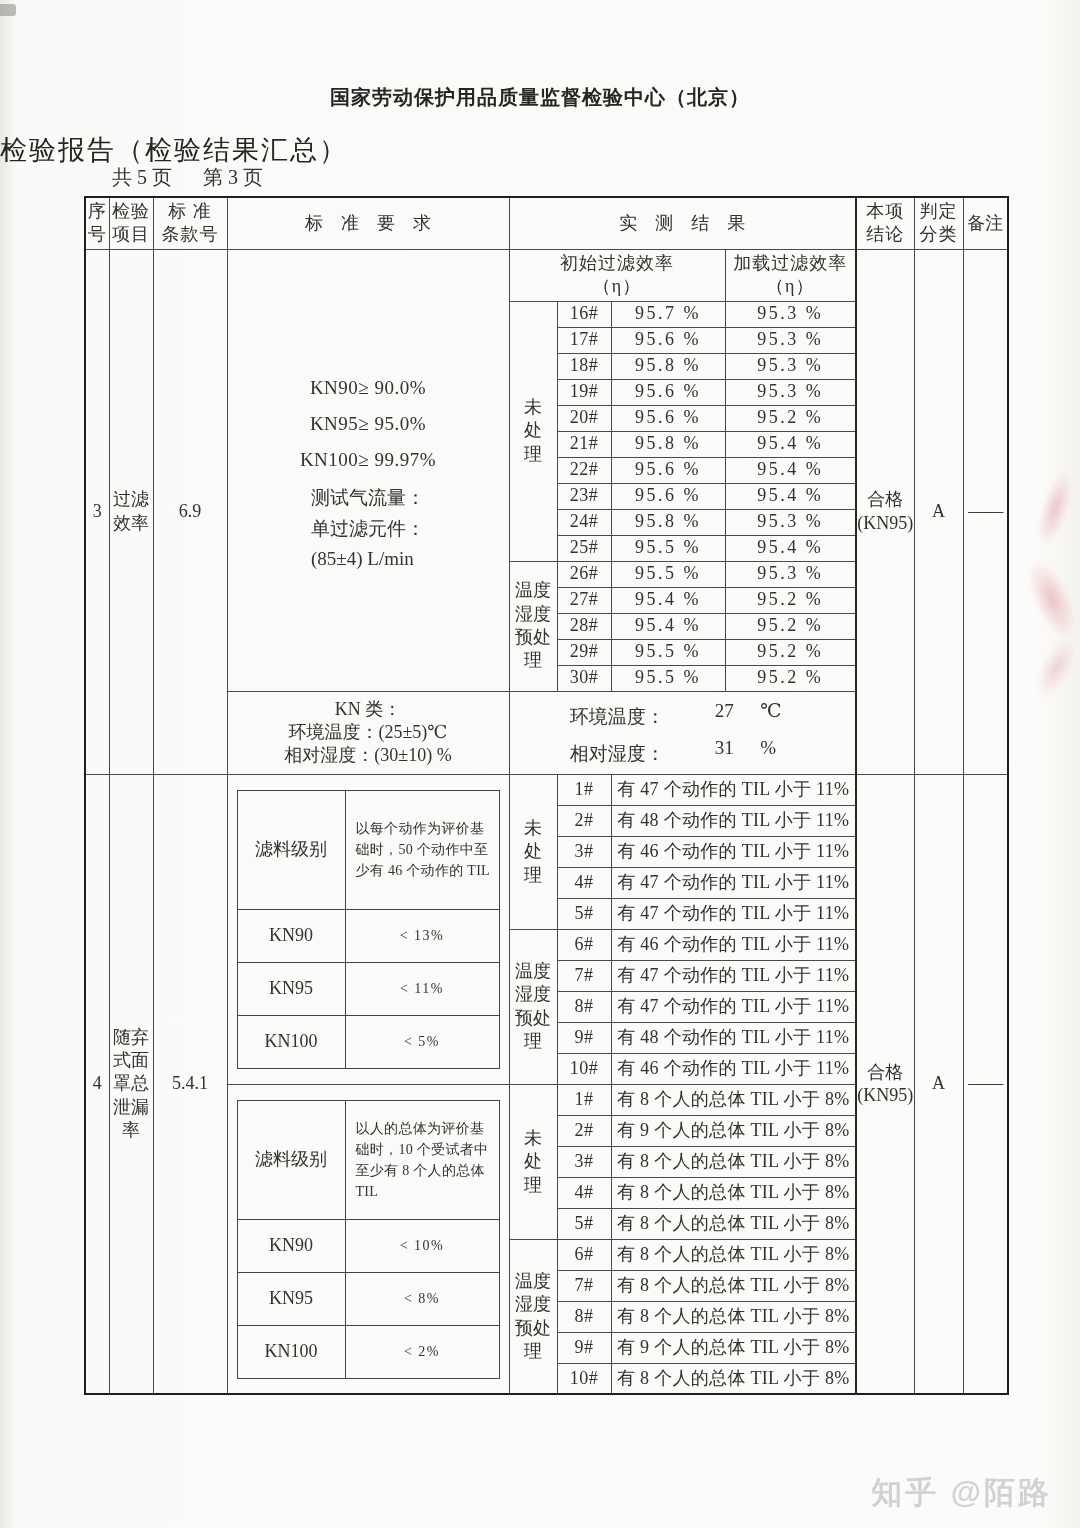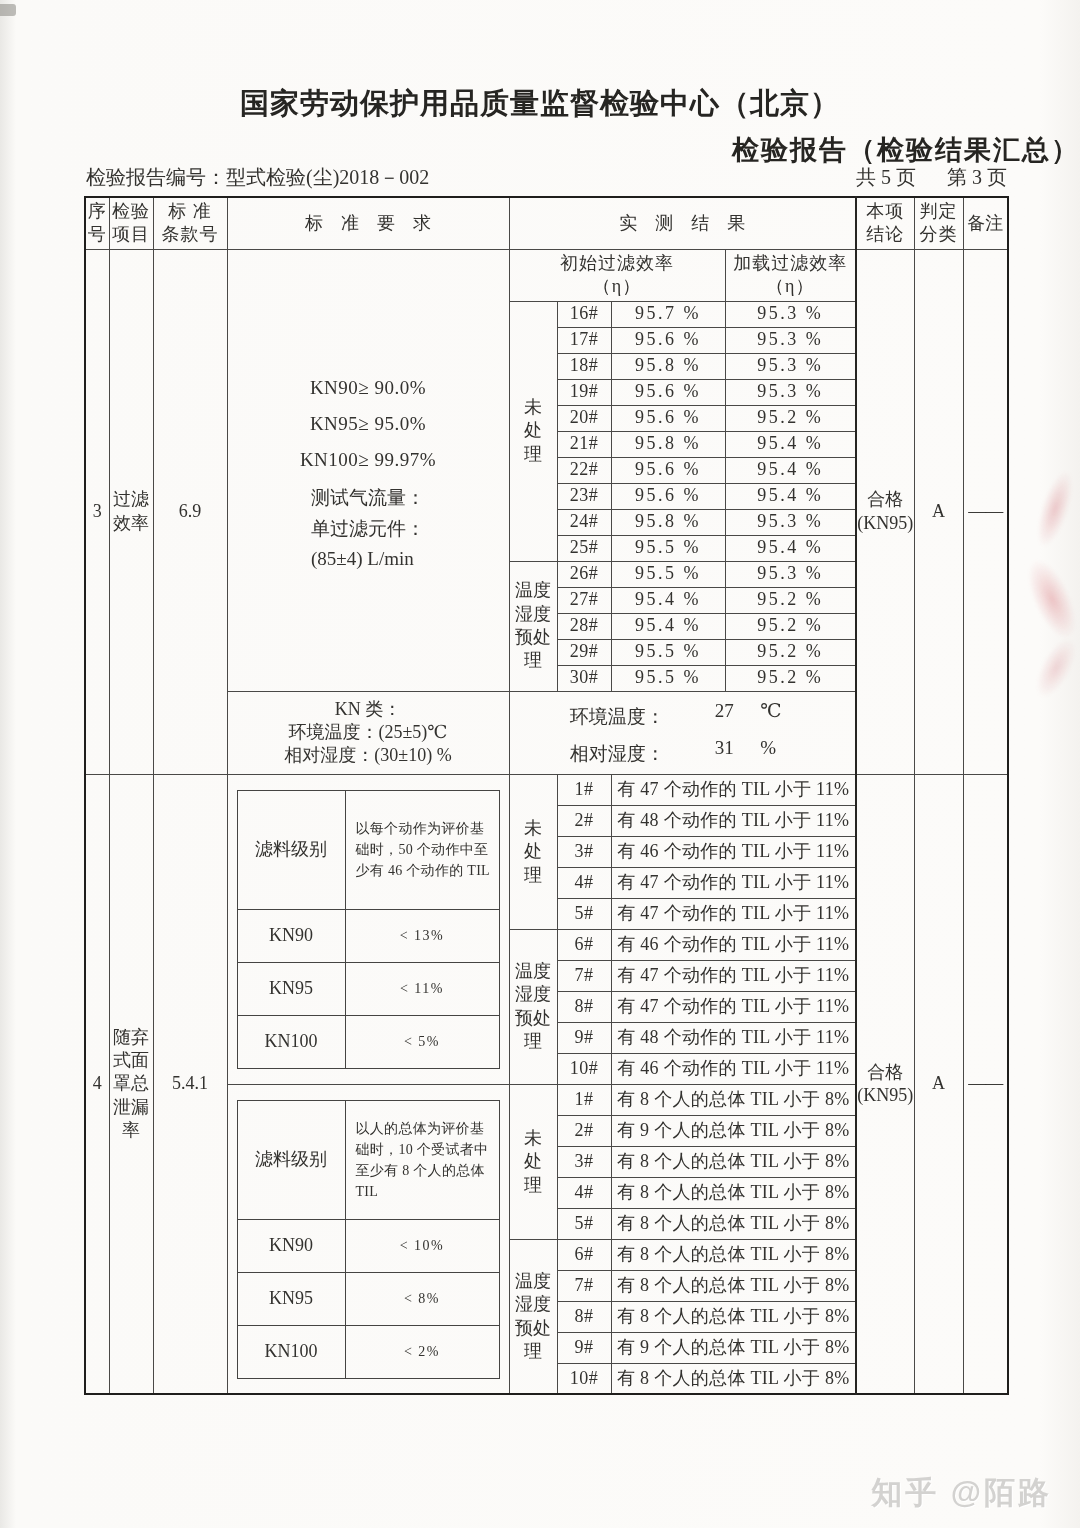--- a/index.html
+++ b/index.html
@@ -9,26 +9,26 @@
     color:#2e2d2b; background:#f3f2ef;
   }
   .doc {
     position:relative; width:1080px; height:1528px; overflow:hidden;
     background:linear-gradient(90deg,#e9e8e5 0px,#fbfaf8 16px,#fcfbf9 1040px,#f4f2ef 1080px);
   }
   
   .title {
     position:absolute; top:84px; left:0; width:1080px; text-align:center;
     font-family:"Liberation Sans","DejaVu Sans",sans-serif;
-    font-size:29px; font-weight:bold; letter-spacing:1px; color:#262522;
+    font-size:20px; font-weight:bold; letter-spacing:1px; color:#262522;
   }
   .subtitle {
-    position:absolute; top:132px; left:0; width:1080px; text-align:right;
+    position:absolute; top:132px; left:0; width:1080px; text-align:left;
     font-family:"Liberation Sans","DejaVu Sans",sans-serif;
-    font-size:27px; font-weight:bold; letter-spacing:2px; color:#262522;
+    font-size:27px; font-weight:normal; letter-spacing:2px; color:#262522;
   }
   .report-line {
     position:absolute; top:164px; left:86px; width:921px;
     display:flex; justify-content:space-between; align-items:flex-end;
     font-size:20px; color:#33322f;
   }
   .pageinfo span { margin-left:26px; }
   
   table.main {
     position:absolute; top:196px; left:84px; width:924px;
@@ -106,23 +106,20 @@
 <body>
 
 <div class="doc">
 
   <div class="speck"></div>
 
   <div class="title">国家劳动保护用品质量监督检验中心（北京）</div>
   <div class="subtitle">检验报告（检验结果汇总）</div>
 
   <div class="report-line">
-    <div>
-      <span>检验报告编号：</span><span>型式检验(尘)2018－002</span>
-    </div>
     <div class="pageinfo">
       <span>共 5 页</span>
       <span>第 3 页</span>
     </div>
   </div>
 
   <table class="main">
     <colgroup>
       <col style="width:24px">
         <col style="width:44px">

